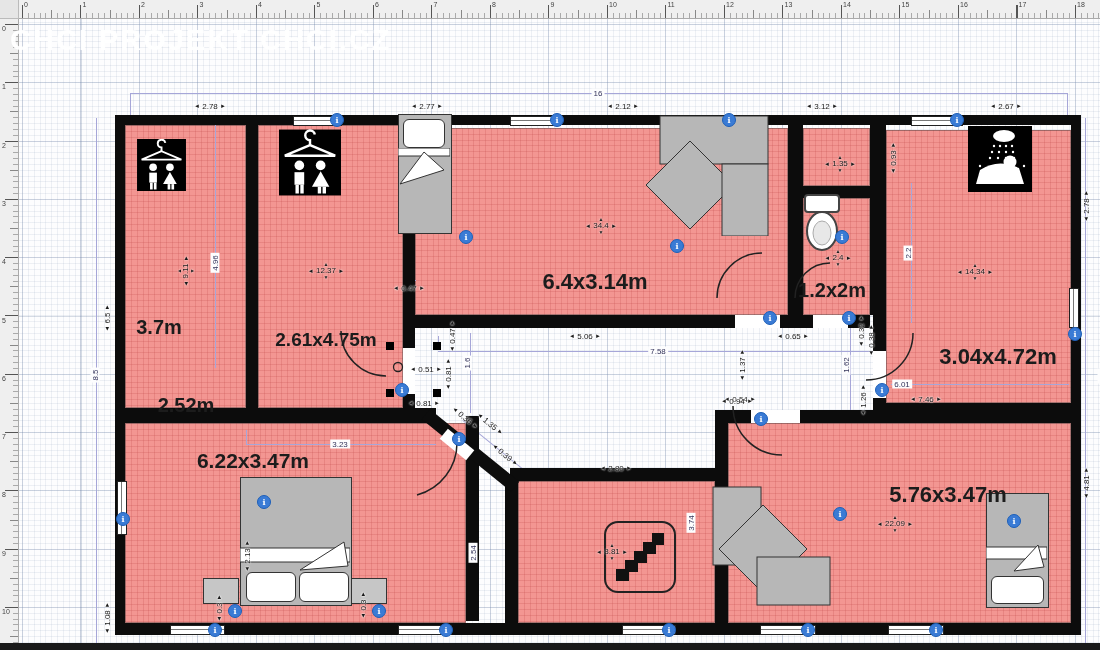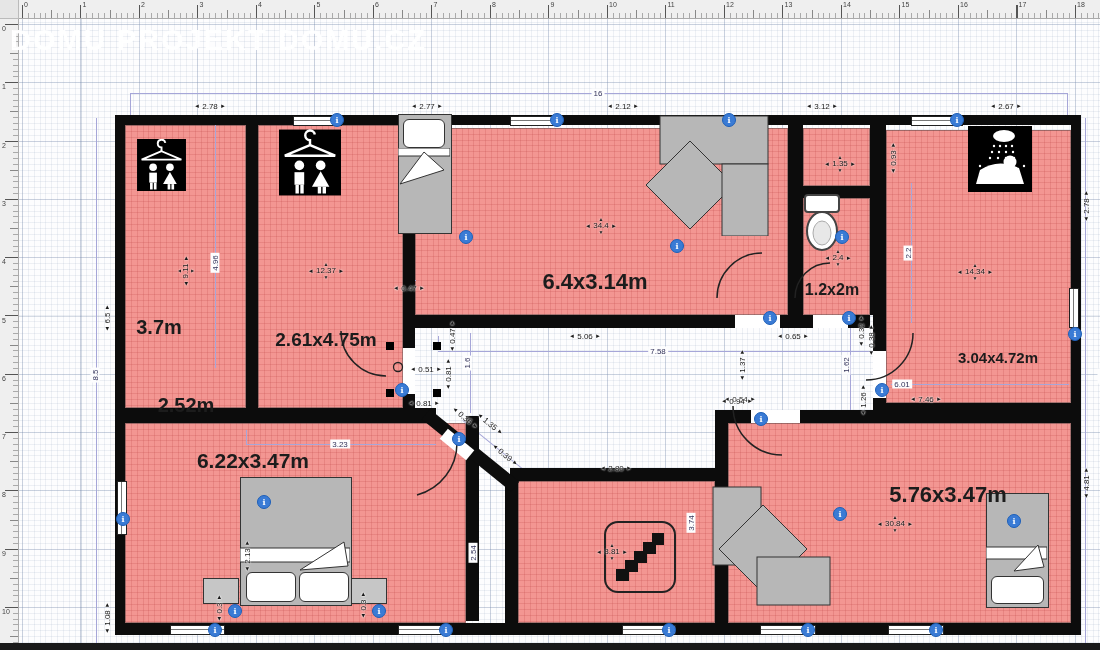--- a/index.html
+++ b/index.html
@@ -270,29 +270,29 @@
           <span><span class="ar" style="font-size:6px">◄</span> <span class="t">14.34</span> <span class="ar" style="font-size:6px">►</span></span>
           <span class="tri">▼</span>
         </div>
         <div class="area" style="left: 594px; top: 533px;">
           <span class="tri">▲</span>
           <span><span class="ar" style="font-size:6px">◄</span> <span class="t">8.81</span> <span class="ar" style="font-size:6px">►</span></span>
           <span class="tri">▼</span>
         </div>
         <div class="area" style="left: 877px; top: 505px;">
           <span class="tri">▲</span>
-          <span><span class="ar" style="font-size:6px">◄</span> <span class="t">30.84</span> <span class="ar" style="font-size:6px">►</span></span>
+          <span><span class="ar" style="font-size:6px">◄</span> <span class="t">22.09</span> <span class="ar" style="font-size:6px">►</span></span>
           <span class="tri">▼</span>
         </div>
         <div class="roomLabel" style="left: 141px; top: 309px; font-size: 20px;">3.7m</div>
         <div class="roomLabel" style="left: 168px; top: 387px; font-size: 20px;">2.52m</div>
         <div class="roomLabel" style="left: 308px; top: 322px; font-size: 19px;">2.61x4.75m</div>
         <div class="roomLabel" style="left: 577px; top: 264px; font-size: 22px;">6.4x3.14m</div>
-        <div class="roomLabel" style="left: 814px; top: 272px; font-size: 16px;">1.2x2m</div>
-        <div class="roomLabel" style="left: 980px; top: 339px; font-size: 15px; text-align: right;">3.04x4.72m</div>
+        <div class="roomLabel" style="left: 814px; top: 272px; font-size: 20px;">1.2x2m</div>
+        <div class="roomLabel" style="left: 980px; top: 339px; font-size: 22px; text-align: right;">3.04x4.72m</div>
         <div class="roomLabel" style="left: 235px; top: 443px; font-size: 21px;">6.22x3.47m</div>
         <div class="roomLabel" style="left: 930px; top: 477px; font-size: 22px;">5.76x3.47m</div>
         <div class="info" style="left: 312px; top: 95px;">i</div>
         <div class="info" style="left: 532px; top: 95px;">i</div>
         <div class="info" style="left: 704px; top: 95px;">i</div>
         <div class="info" style="left: 932px; top: 95px;">i</div>
         <div class="info" style="left: 98px; top: 494px;">i</div>
         <div class="info" style="left: 1050px; top: 309px;">i</div>
         <div class="info" style="left: 190px; top: 605px;">i</div>
         <div class="info" style="left: 421px; top: 605px;">i</div>
@@ -309,21 +309,21 @@
         <div class="info" style="left: 434px; top: 414px;">i</div>
         <div class="info" style="left: 377px; top: 365px;">i</div>
         <div class="info" style="left: 239px; top: 477px;">i</div>
         <div class="info" style="left: 210px; top: 586px;">i</div>
         <div class="info" style="left: 354px; top: 586px;">i</div>
         <div class="info" style="left: 815px; top: 489px;">i</div>
         <div class="info" style="left: 989px; top: 496px;">i</div>
       </div>
   </div>
 
-  <div id="watermark">DOMU PROJEKT DOMU.CZ</div>
+  <div id="watermark">CHCI PROJEKT CHCI.CZ</div>
 
   <svg class="furn" style="left:137px;top:139px" width="49" height="52" viewBox="0 0 64 68">
     <rect x="0" y="0" width="64" height="68" fill="#000"></rect>
     <path d="M32 16 L6 27 H58 Z" fill="none" stroke="#fff" stroke-width="2.5"></path>
     <path d="M32 16 V11 a5 5 0 1 1 5 -6" fill="none" stroke="#fff" stroke-width="2.5"></path>
     <circle cx="21" cy="37" r="5" fill="#fff"></circle>
       <rect x="16" y="44" width="10" height="13" fill="#fff"></rect>
     <rect x="17" y="57" width="3.5" height="9" fill="#fff"></rect>
       <rect x="22" y="57" width="3.5" height="9" fill="#fff"></rect>
     <circle cx="43" cy="37" r="5" fill="#fff"></circle>

